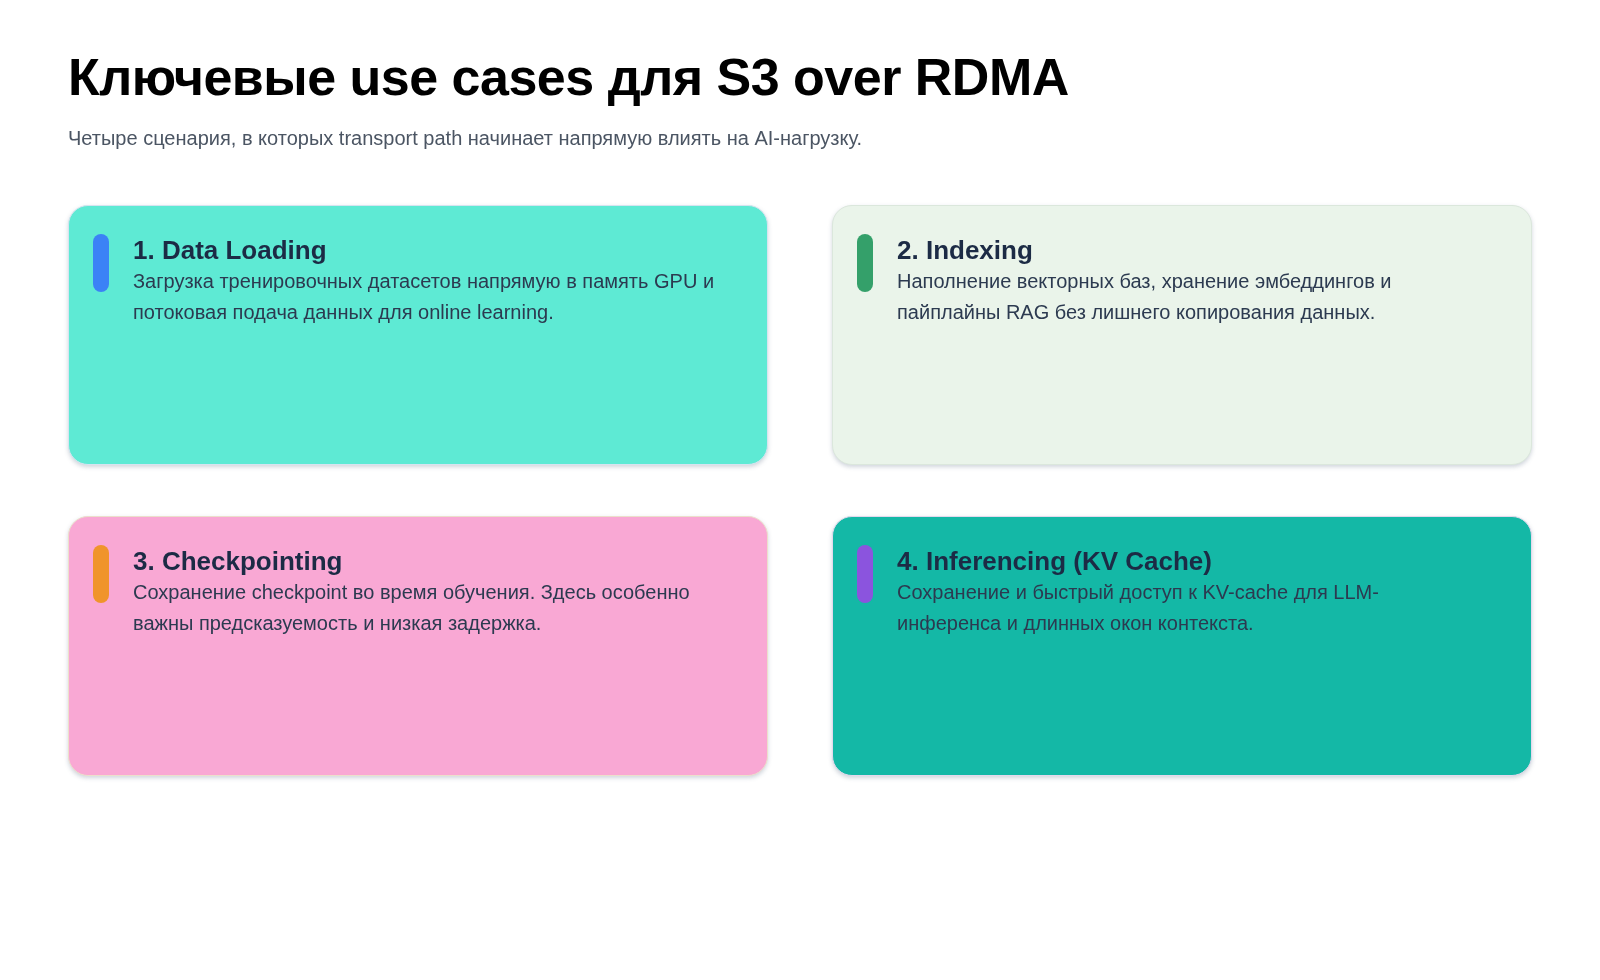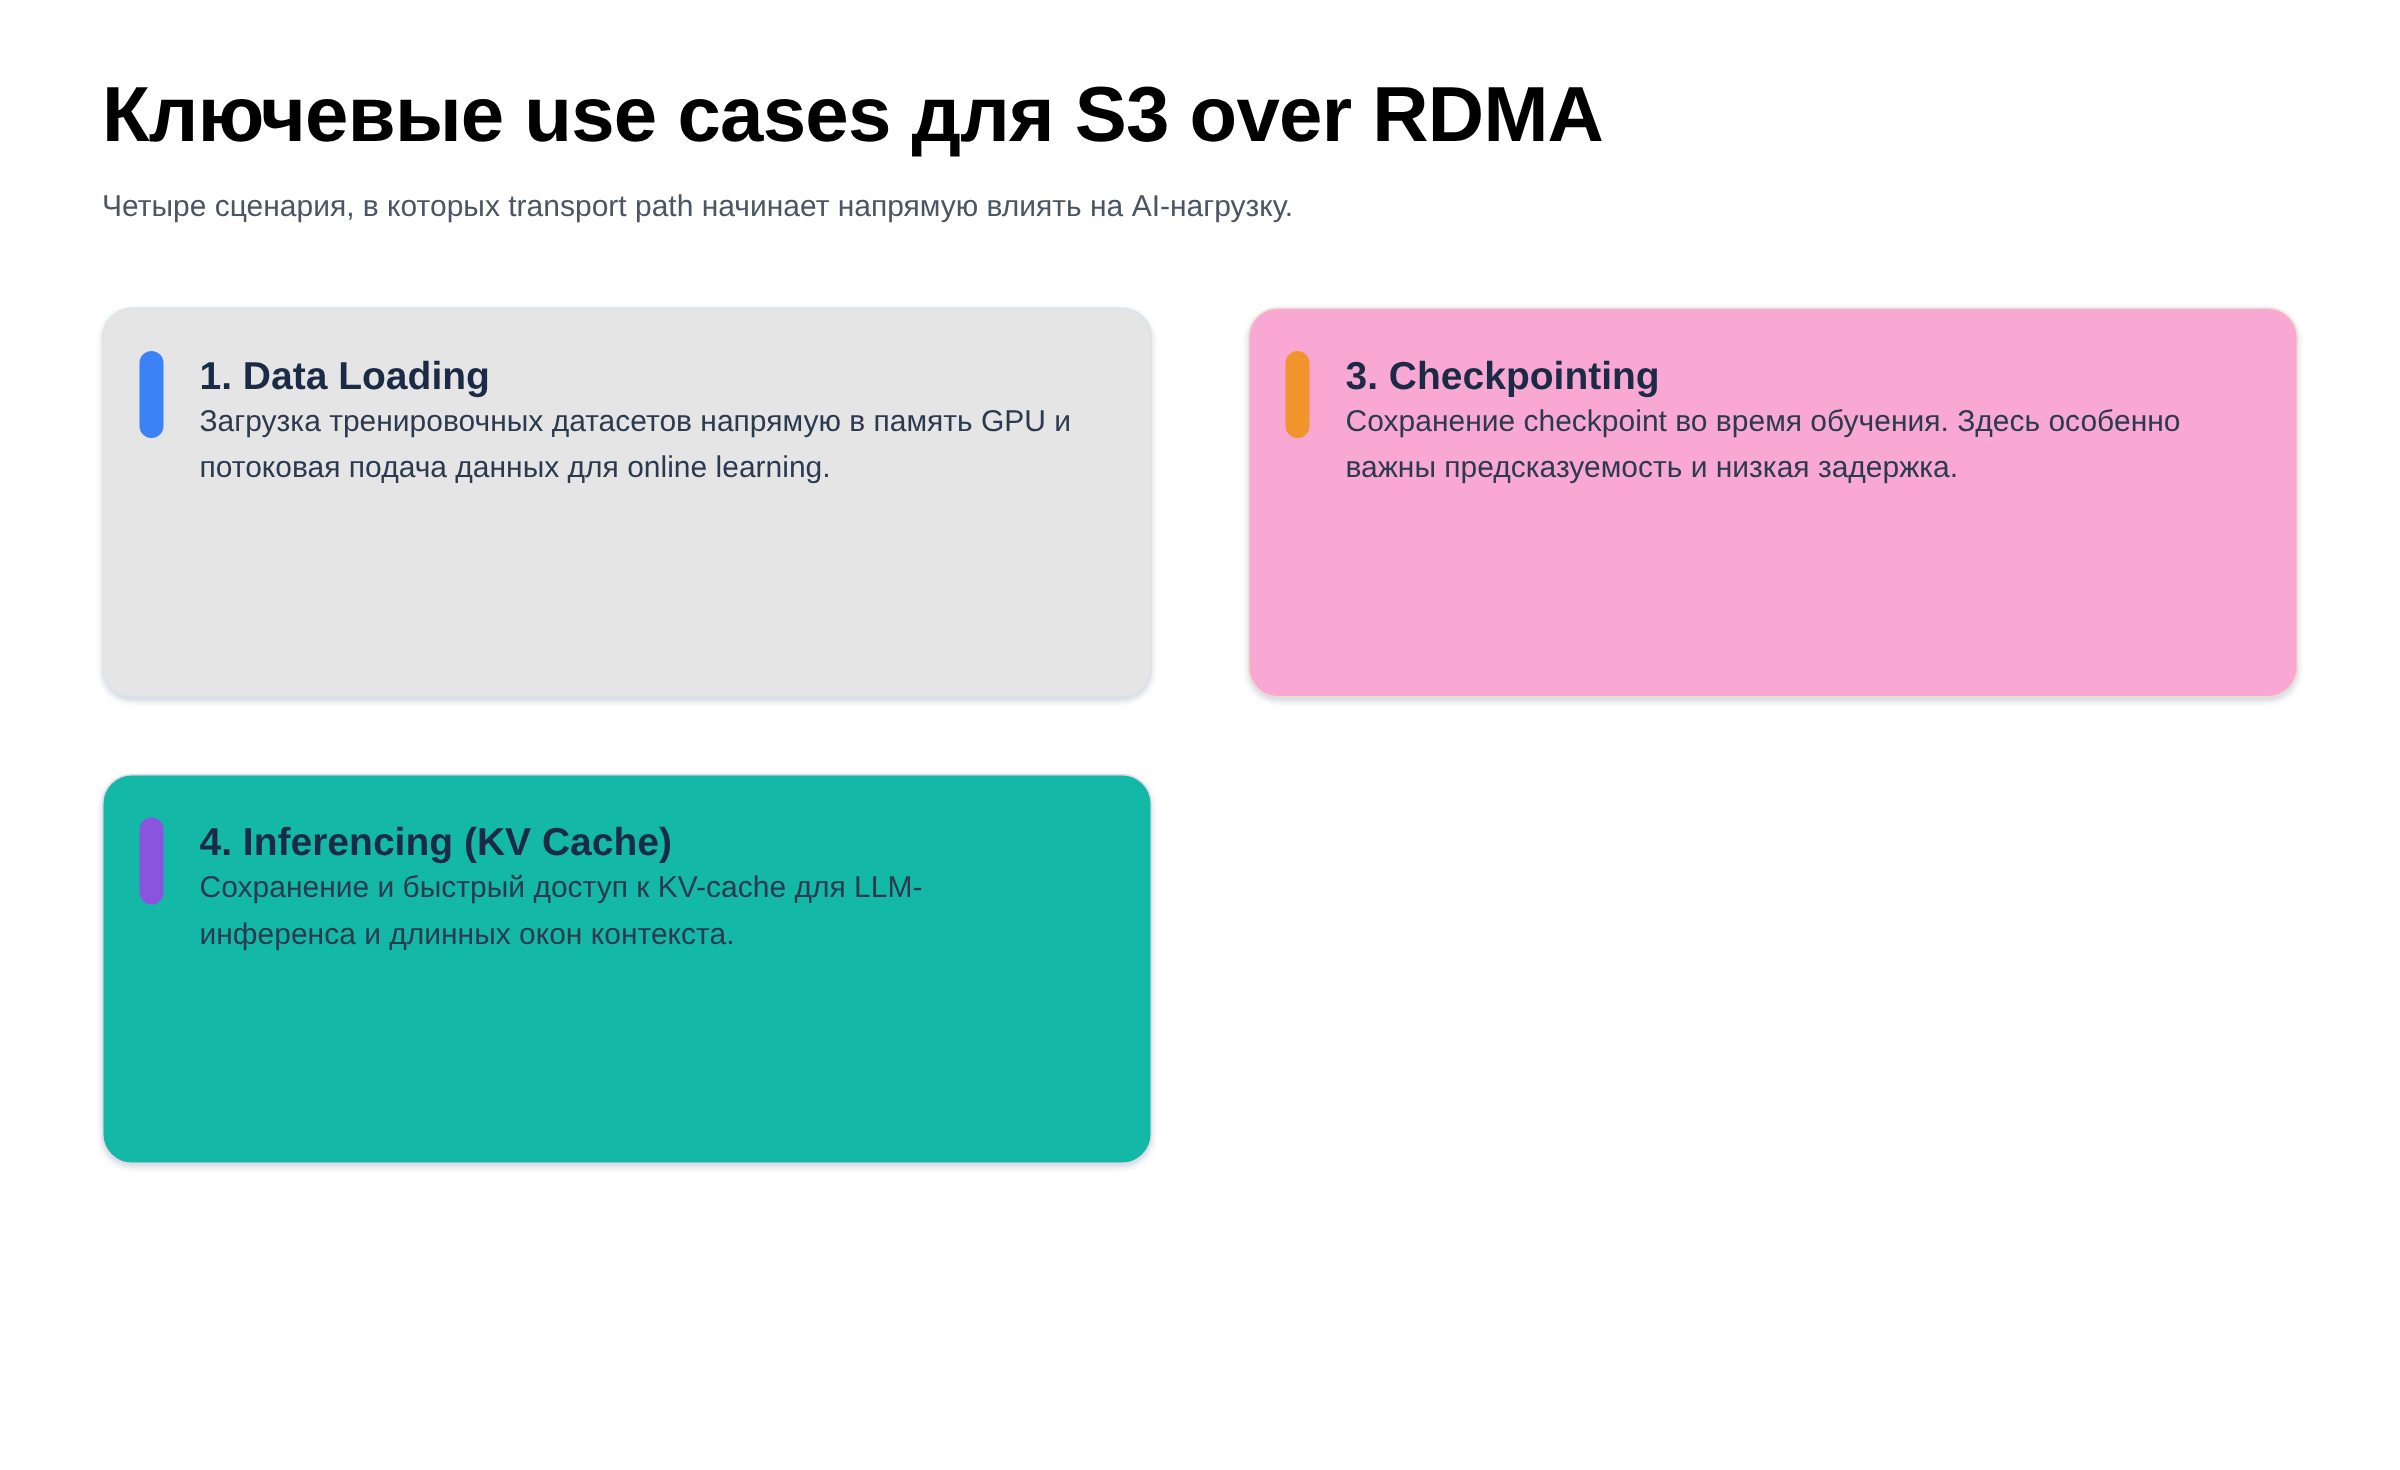--- a/index.html
+++ b/index.html
@@ -73,28 +73,35 @@
 <body>
 
 <div class="page">
 
   <h1 class="page-title" style="color: #000000;">Ключевые use cases для S3 over RDMA</h1>
 
   <p class="page-subtitle" style="color: rgb(75, 85, 99);">Четыре сценария, в которых transport path начинает напрямую влиять на AI-нагрузку.</p>
 
   <div class="cards-grid">
 
-    <div class="card" style="background: #e5e5e5; border-color: rgb(214, 228, 240);">
+    <div class="card" style="background: #5eead4; border-color: rgb(214, 228, 240);">
       <span class="accent-bar" style="background: rgb(59, 130, 246);"></span>
       <div class="card-content">
         <div class="card-title">1. Data Loading</div>
         <div class="card-body" style="color: rgb(44, 58, 80);">Загрузка тренировочных датасетов напрямую в память GPU и потоковая подача данных для online learning.</div>
       </div>
     </div>
 
+    <div class="card" style="background: rgb(234, 244, 234); border-color: rgb(219, 231, 220);">
+      <span class="accent-bar" style="background: rgb(52, 160, 106);"></span>
+      <div class="card-content">
+        <div class="card-title">2. Indexing</div>
+        <div class="card-body" style="color: rgb(44, 58, 80);">Наполнение векторных баз, хранение эмбеддингов и пайплайны RAG без лишнего копирования данных.</div>
+      </div>
+    </div>
 
     <div class="card" style="background: #f9a8d4; border-color: rgb(236, 223, 203);">
       <span class="accent-bar" style="background: rgb(240, 148, 43);"></span>
       <div class="card-content">
         <div class="card-title">3. Checkpointing</div>
         <div class="card-body" style="color: rgb(44, 58, 80);">Сохранение checkpoint во время обучения. Здесь особенно важны предсказуемость и низкая задержка.</div>
       </div>
     </div>
 
     <div class="card" style="background: #14b8a6; border-color: rgb(227, 217, 237);">

